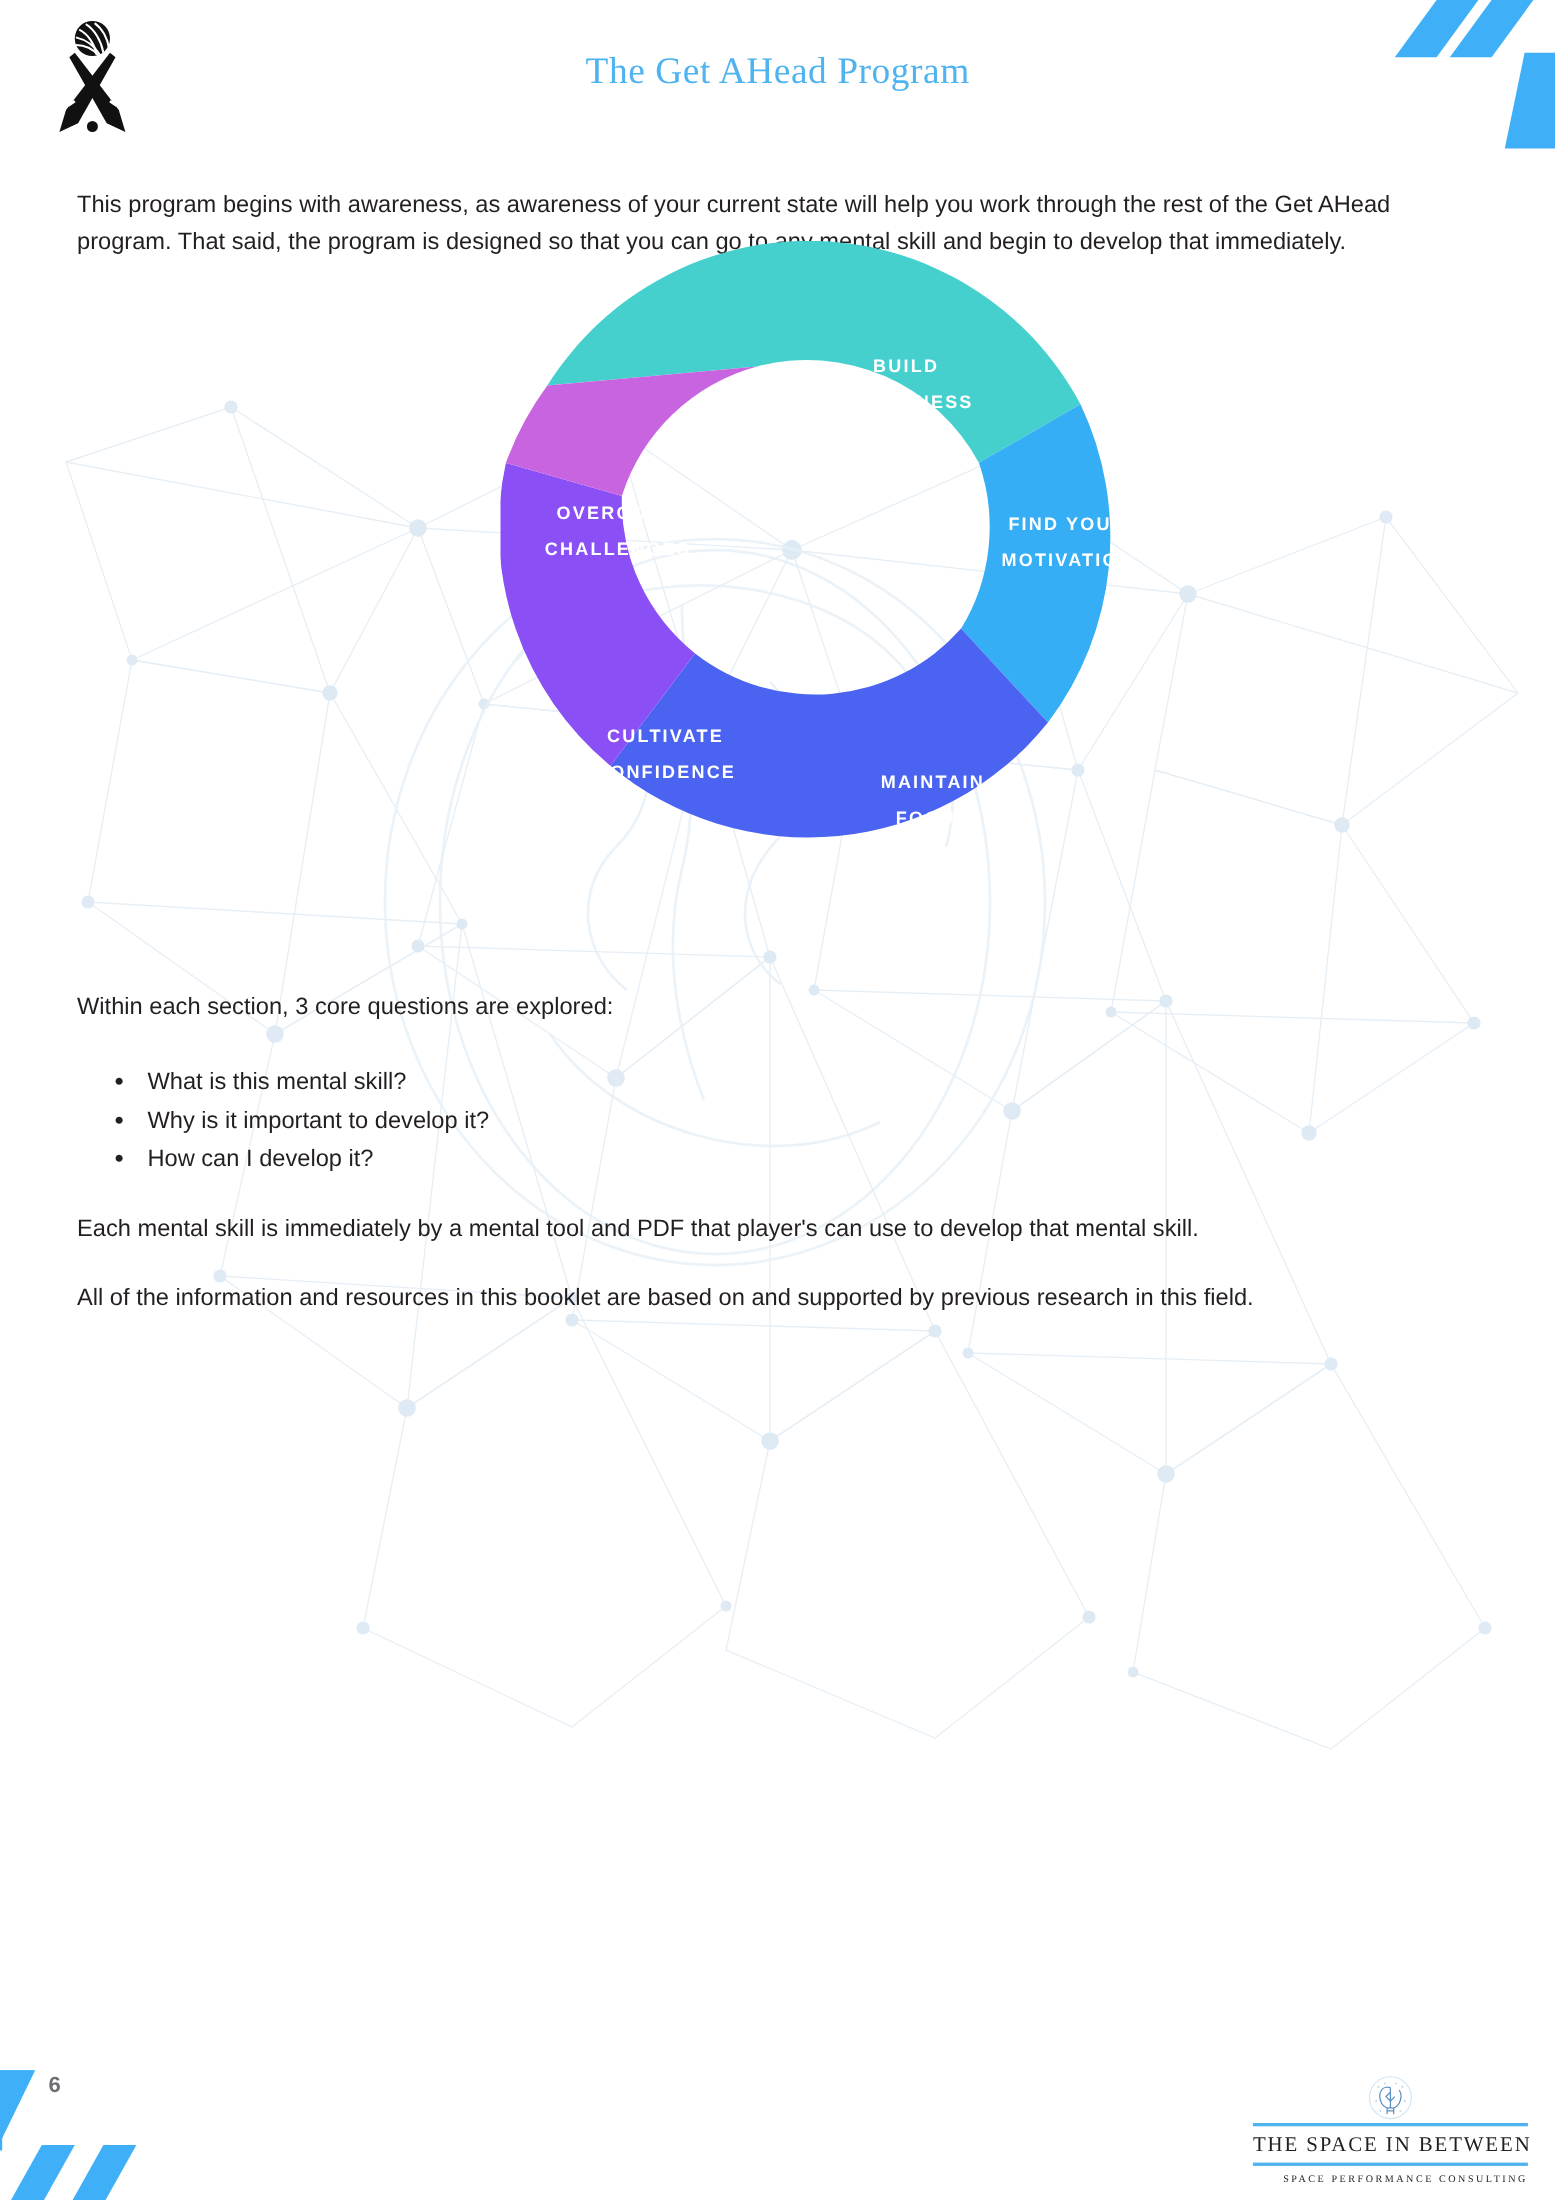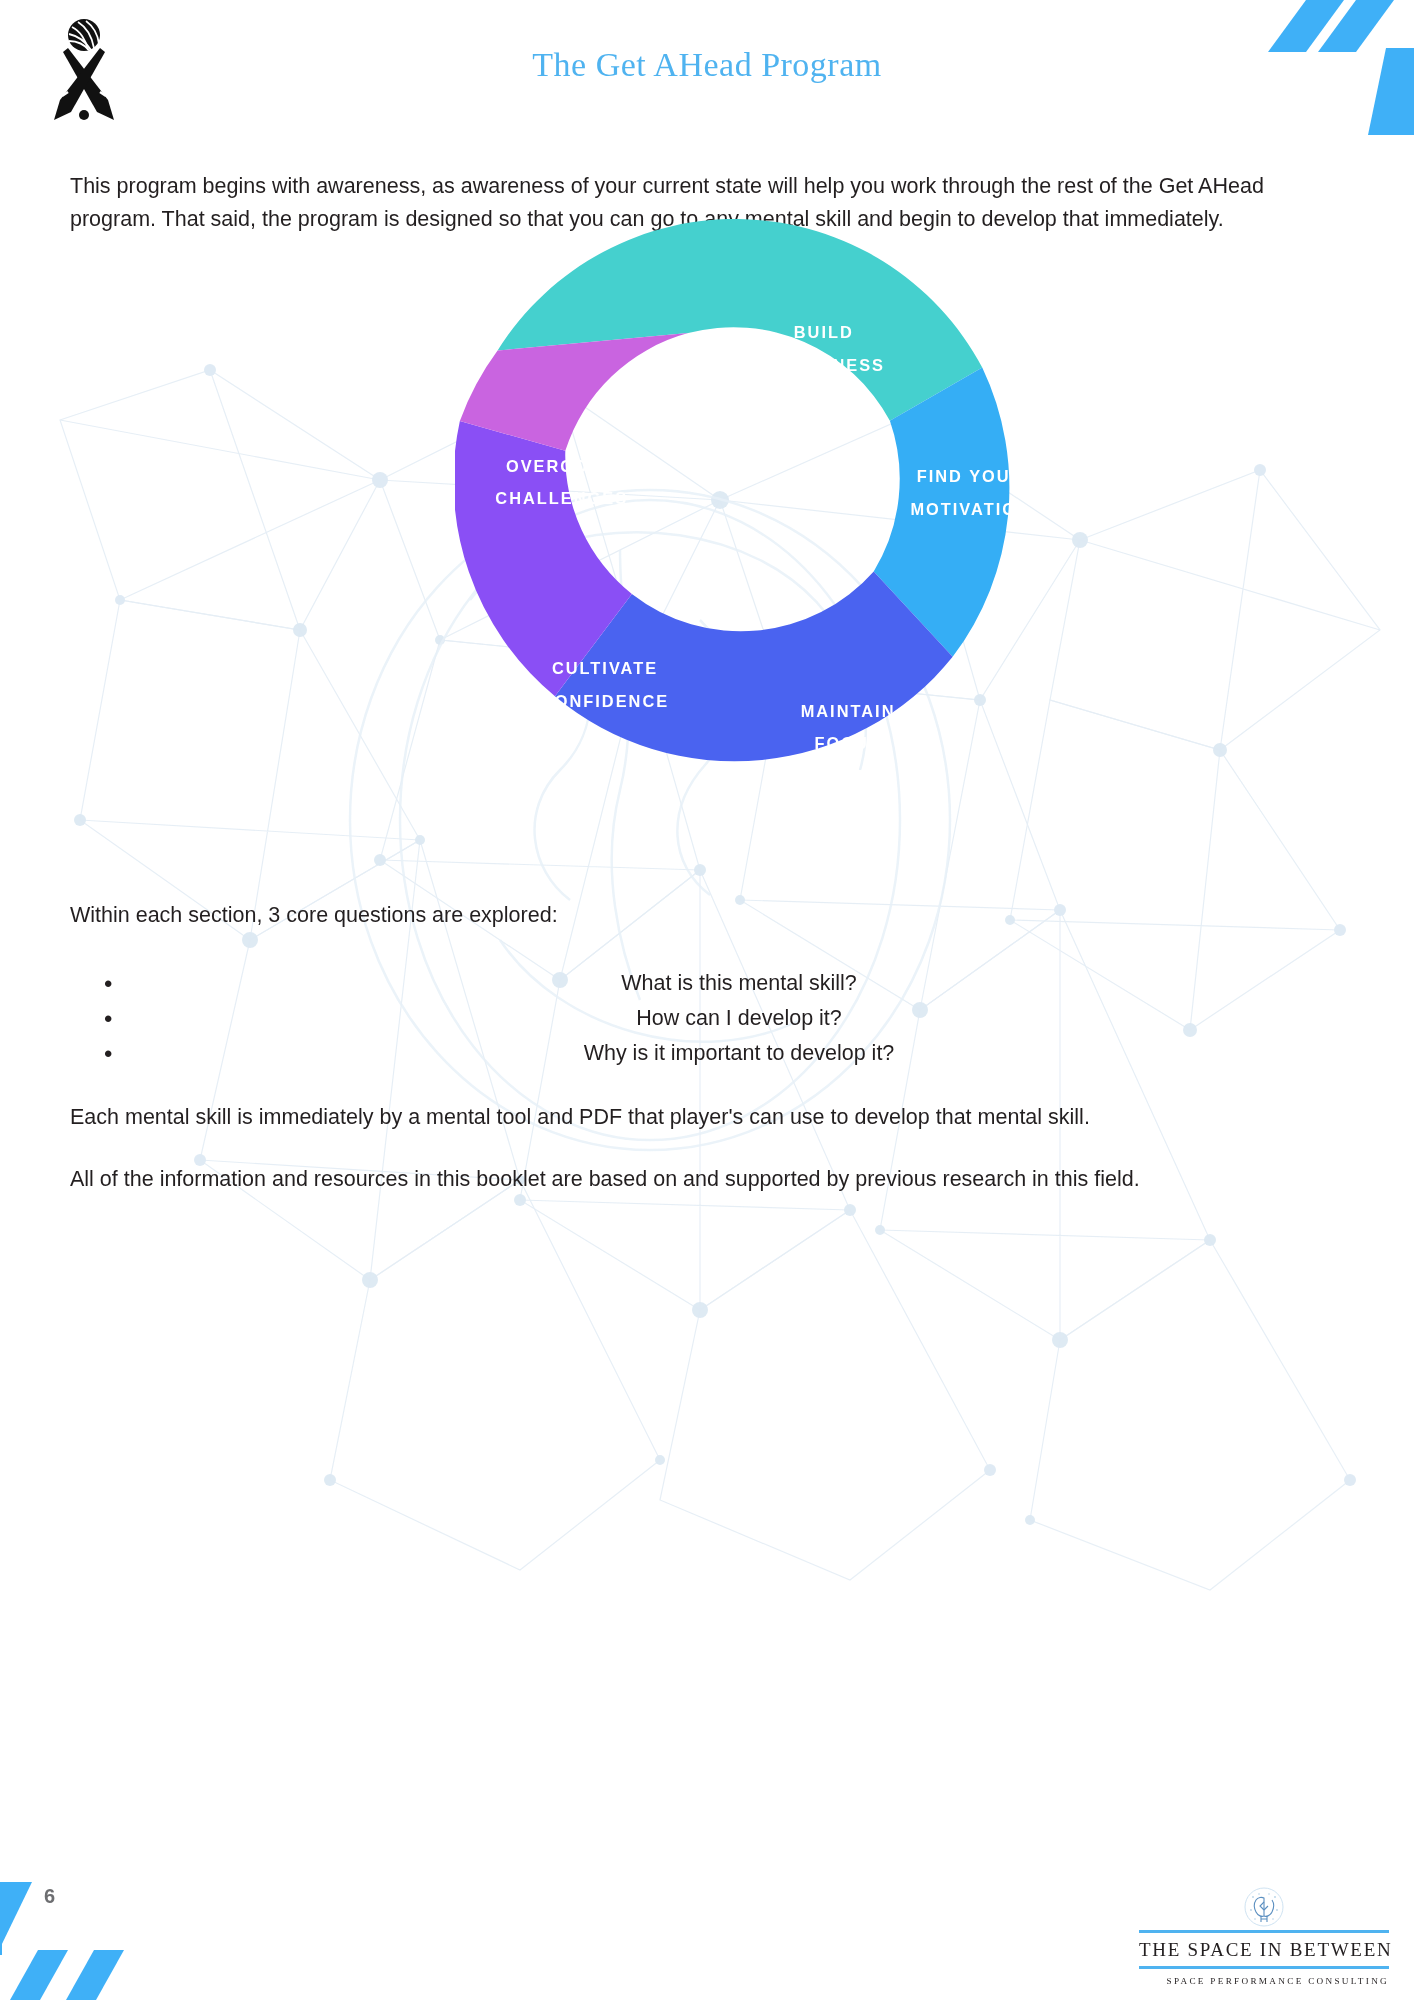--- a/index.html
+++ b/index.html
@@ -39,21 +39,20 @@
     font-size:21.5px;
     line-height:1.52;
     color:#231f20;
     max-width:1280px;
   }
   .para-gap { height:30px; }
 
   ul#question-list {
     list-style:none;
     margin:34px 0 0 22px;
-    text-align:center;
   }
   ul#question-list li {
     font-family:"Liberation Sans", sans-serif;
     font-size:21.5px;
     line-height:1.62;
     color:#231f20;
     position:relative;
     padding-left:42px;
   }
   ul#question-list li::before {
@@ -290,22 +289,22 @@
         <text class="seg-label" x="101" y="239">OVERCOME</text>
         <text class="seg-label" x="101" y="270">CHALLENGES</text>
       </g>
     </svg>
   </div>
 
   <p class="body-text">Within each section, 3 core questions are explored:</p>
 
   <ul id="question-list">
     <li>What is this mental skill?</li>
+    <li>Why is it important to develop it?</li>
     <li>How can I develop it?</li>
-    <li>Why is it important to develop it?</li>
   </ul>
 
   <div class="para-gap"></div>
   <p class="body-text">Each mental skill is immediately by a mental tool and PDF that player's can use to develop that mental skill.</p>
   <div class="para-gap"></div>
   <p class="body-text">All of the information and resources in this booklet are based on and supported by previous research in this field.</p>
 </div>
 
 <svg id="corner-bottom-left" viewBox="0 0 160 150">
   <g fill="#3FB0F7">

